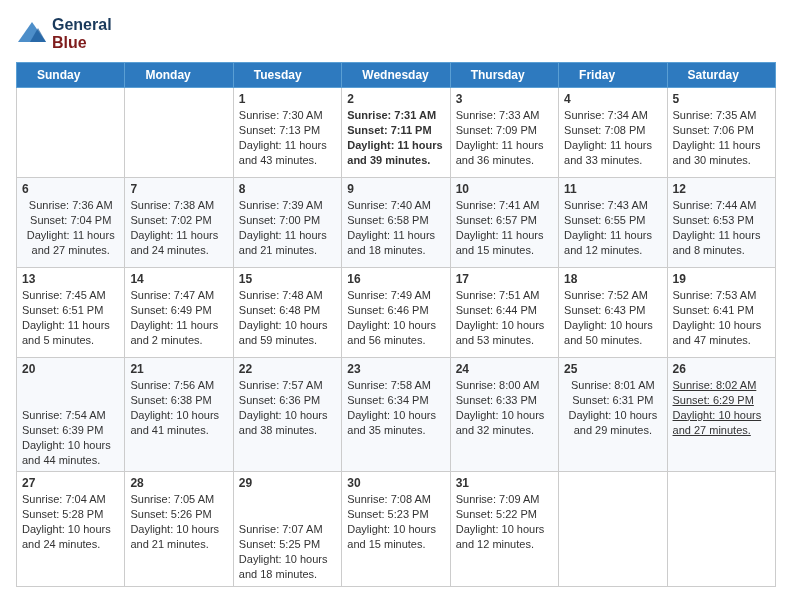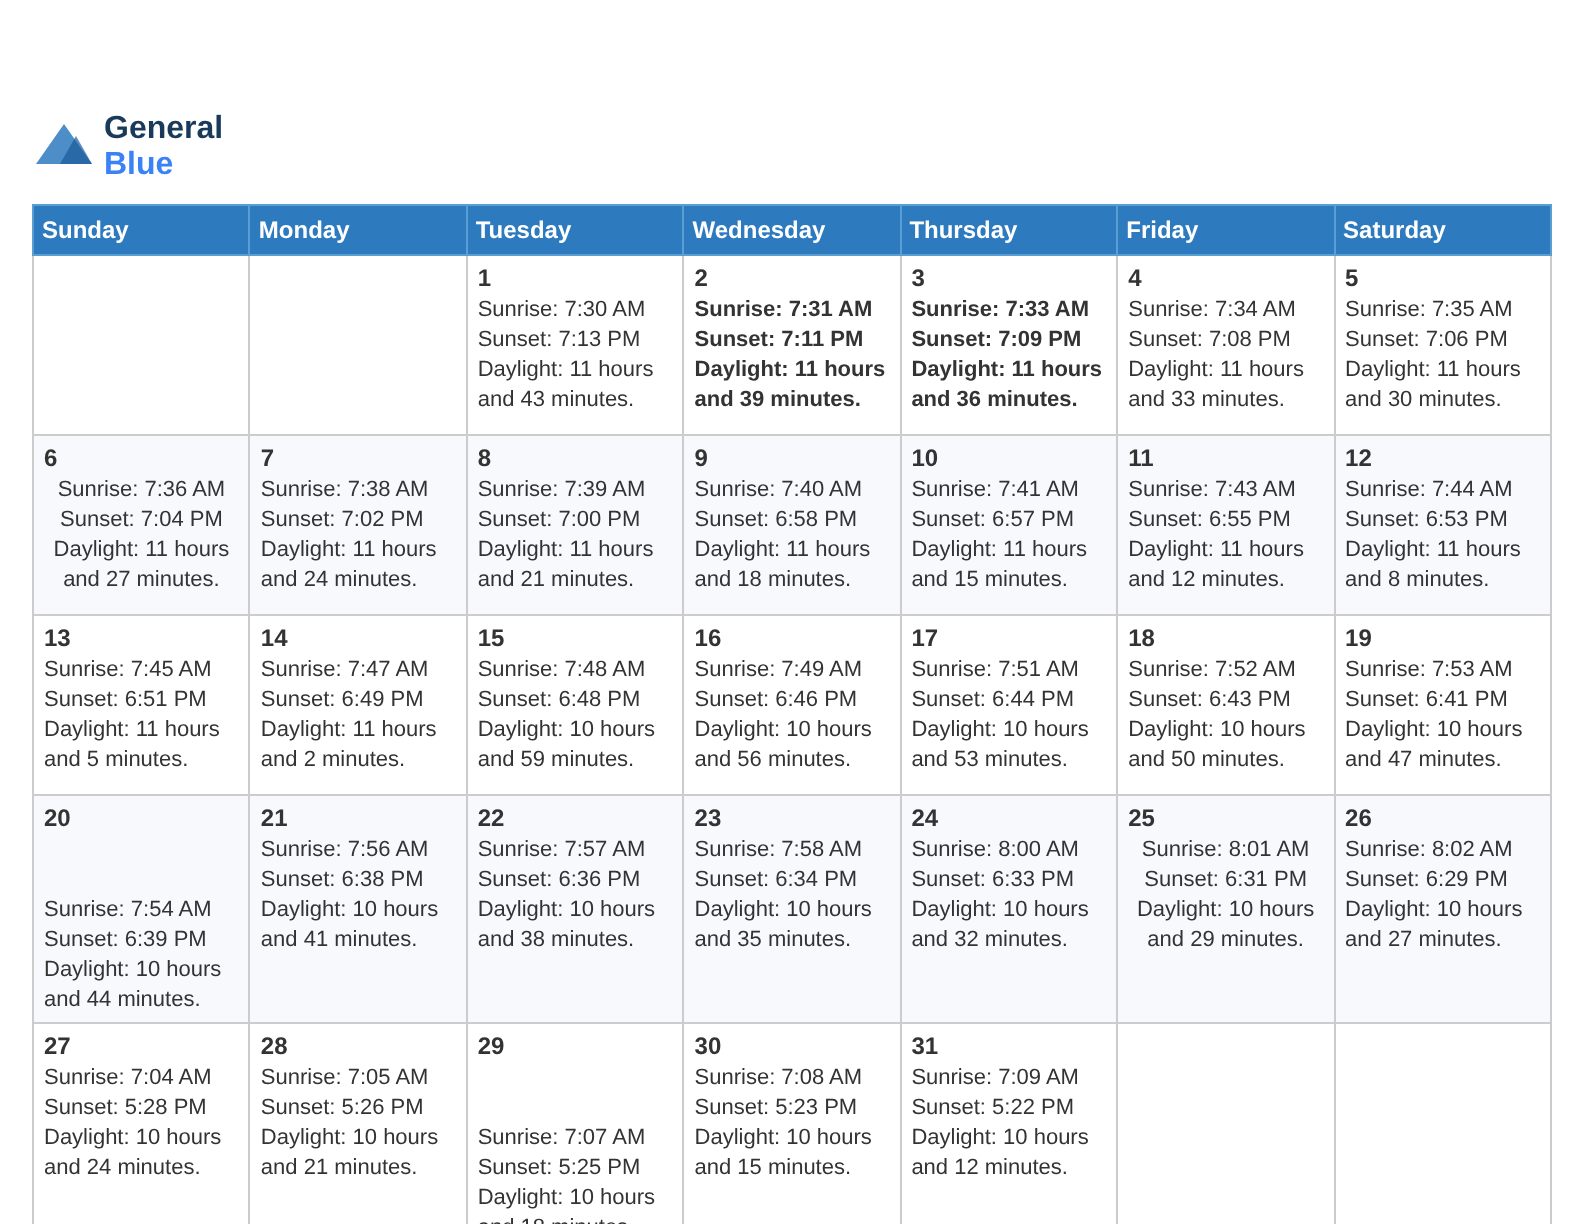--- a/index.html
+++ b/index.html
@@ -8,21 +8,20 @@
       background: #fff;
       width: 792px;
       min-height: 612px;
       padding: 16px;
     }
     .header-area {
       display: flex;
       justify-content: space-between;
       align-items: center;
       margin-bottom: 10px;
-      margin-top: 40px;
     }
     .logo {
       display: flex;
       align-items: center;
       gap: 4px;
     }
     .logo-icon {
       width: 32px;
       height: 28px;
     }
@@ -41,21 +40,21 @@
     table {
       width: 100%;
       border-collapse: collapse;
       table-layout: fixed;
     }
     th {
       background: #2e7abf;
       color: white;
       font-size: 12px;
       font-weight: bold;
-      padding: 5px 4px;
+      padding: 5px 20px;
       text-align: left;
       border: 1px solid #5a9fd4;
     }
     td {
       border: 1px solid #ccc;
       vertical-align: top;
       padding: 4px 5px;
       font-size: 10px;
       color: #333;
       min-height: 80px;
@@ -81,21 +80,21 @@
 <body>
 
 <div class="header-area">
   <div class="logo">
     <svg class="logo-icon" viewBox="0 0 32 28">
       <polygon points="16,2 30,22 2,22" fill="#2e7abf" opacity="0.85"></polygon>
       <polygon points="22,8 30,22 14,22" fill="#1a5a9a" opacity="0.7"></polygon>
     </svg>
     <div>
       <div style="font-size:16px;font-weight:bold;color:#1a3a5c;">General</div>
-      <div style="font-size:16px;font-weight:bold;color:#3b82f6;">Blue</div>
+      <div style="font-size:16px;font-weight:bold;color:#7f1d1d;">Blue</div>
     </div>
   </div>
   <div class="title-area">
     <div class="month-title"></div>
     <div class="location-title"></div>
   </div>
 </div>
 
 <table>
   <thead>
@@ -122,21 +121,21 @@
         </td>
         <td>
           <span class="day-num">2</span>
           <div class="day-info" style="white-space: pre-line; font-weight: bold;">Sunrise: 7:31 AM
 Sunset: 7:11 PM
 Daylight: 11 hours
 and 39 minutes.</div>
         </td>
         <td>
           <span class="day-num">3</span>
-          <div class="day-info" style="white-space: pre-line; font-weight: bold;">Sunrise: 7:33 AM
+          <div class="day-info" style="white-space: pre-line;">Sunrise: 7:33 AM
 Sunset: 7:09 PM
 Daylight: 11 hours
 and 36 minutes.</div>
         </td>
         <td>
           <span class="day-num">4</span>
           <div class="day-info" style="white-space: pre-line;">Sunrise: 7:34 AM
 Sunset: 7:08 PM
 Daylight: 11 hours
 and 33 minutes.</div>
@@ -289,21 +288,21 @@
         </td>
         <td>
           <span class="day-num">25</span>
           <div class="day-info" style="white-space: pre-line; text-align: center;">Sunrise: 8:01 AM
 Sunset: 6:31 PM
 Daylight: 10 hours
 and 29 minutes.</div>
         </td>
         <td>
           <span class="day-num">26</span>
-          <div class="day-info" style="white-space: pre-line;">Sunrise: 8:02 AM
+          <div class="day-info" style="white-space: pre-line; text-decoration: underline;">Sunrise: 8:02 AM
 Sunset: 6:29 PM
 Daylight: 10 hours
 and 27 minutes.</div>
         </td>
       </tr>
       <tr>
         <td>
           <span class="day-num">27</span>
           <div class="day-info" style="white-space: pre-line;">Sunrise: 7:04 AM
 Sunset: 5:28 PM

